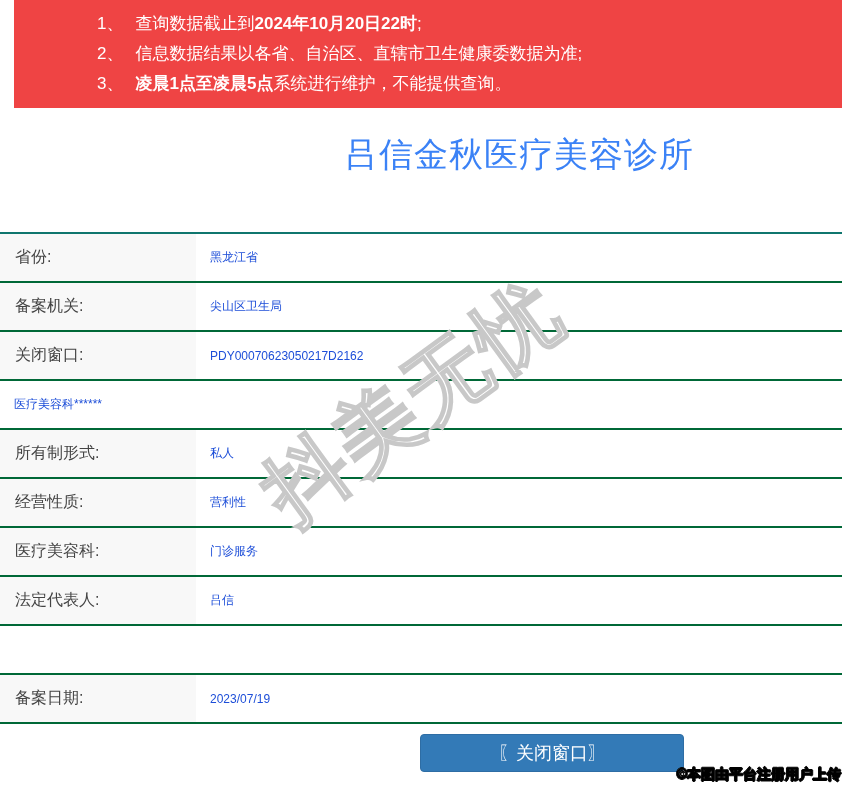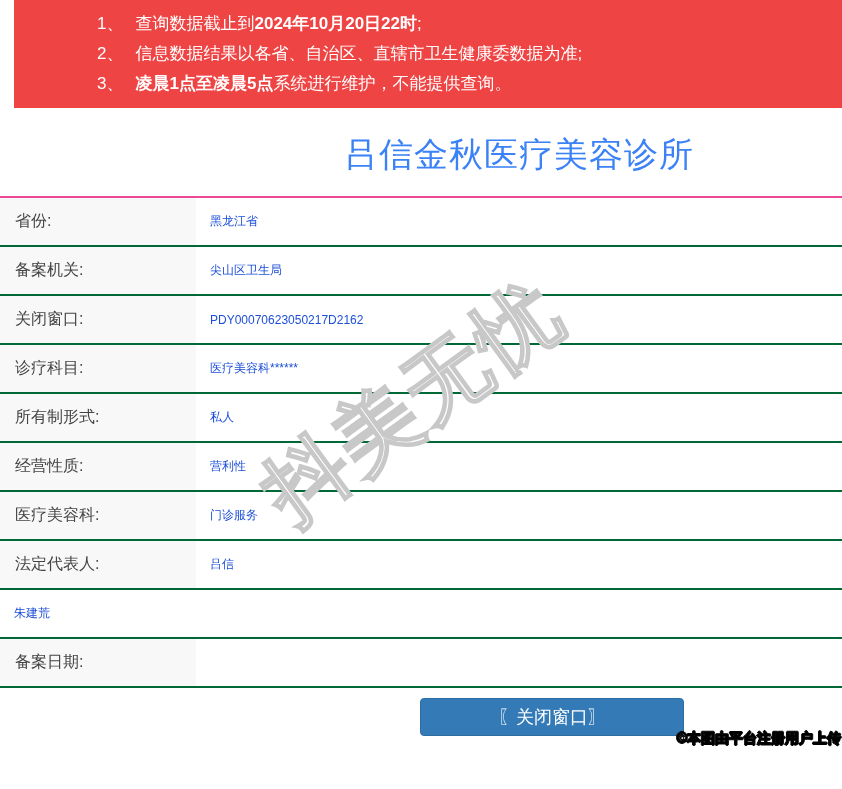--- a/index.html
+++ b/index.html
@@ -32,21 +32,22 @@
     padding-bottom:18px;
   }
   .title{
     font-size:34px;
     color:#3b82f6;
     font-weight:400;
     letter-spacing:1px;
   }
   
   .info-table{
-    border-top:2px solid #ec4899;
+    border-top:2px solid #0f766e;
+    margin-top:36px;
   }
   .row{
     display:flex;
     height:47px;
     border-bottom:2px solid #006837;
   }
   .row .label{
     width:196px;
     box-sizing:border-box;
     background:#f8f8f8;
@@ -120,44 +121,43 @@
   </div>
   <div class="row">
     <div class="label">备案机关:</div>
     <div class="value">尖山区卫生局</div>
   </div>
   <div class="row">
     <div class="label">关闭窗口:</div>
     <div class="value">PDY00070623050217D2162</div>
   </div>
   <div class="row">
-    <div class="label">诊疗科目:</div>
     <div class="value">医疗美容科******</div>
   </div>
   <div class="row">
     <div class="label">所有制形式:</div>
     <div class="value">私人</div>
   </div>
   <div class="row">
     <div class="label">经营性质:</div>
     <div class="value">营利性</div>
   </div>
   <div class="row">
     <div class="label">医疗美容科:</div>
     <div class="value">门诊服务</div>
   </div>
   <div class="row">
     <div class="label">法定代表人:</div>
     <div class="value">吕信</div>
   </div>
   <div class="row">
-    <div class="value">朱建荒</div>
   </div>
   <div class="row">
     <div class="label">备案日期:</div>
+    <div class="value">2023/07/19</div>
   </div>
 </div>
 
 <div class="footer">
   <button class="close-btn">〖关闭窗口〗</button>
   <div class="attribution">©本图由平台注册用户上传</div>
 </div>
 
 <div class="watermark">抖美无忧</div>
 

